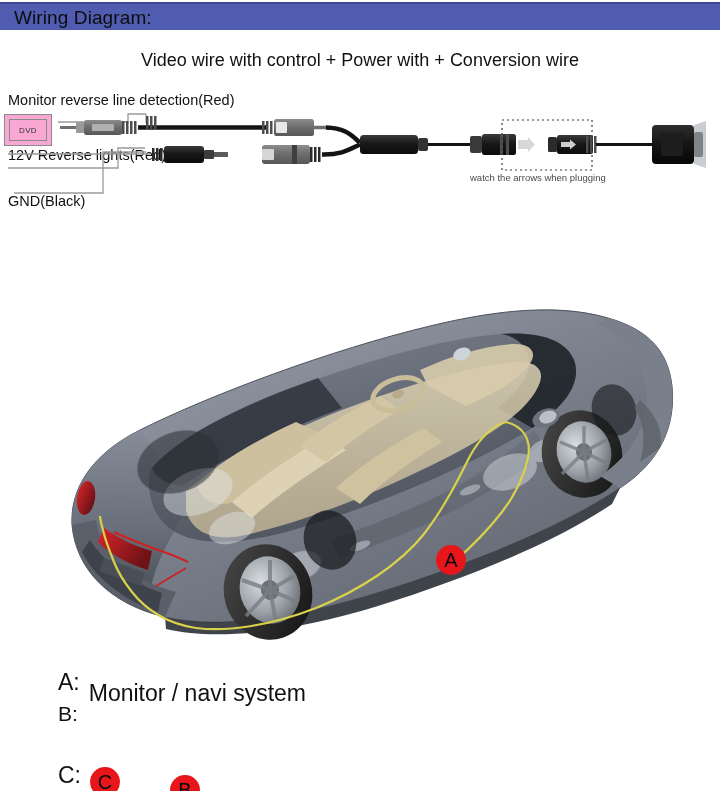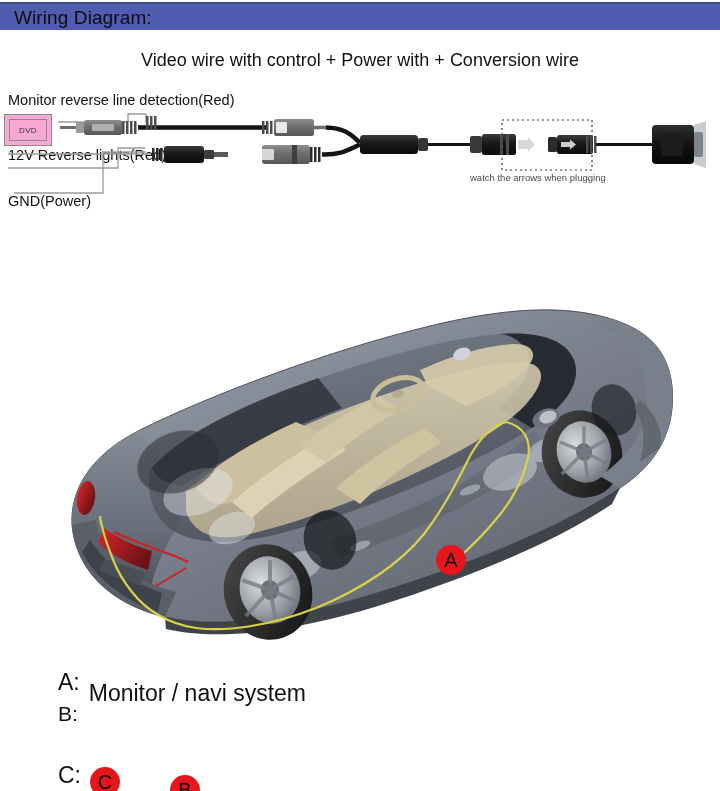--- a/index.html
+++ b/index.html
@@ -176,21 +176,21 @@
 <div id="header-bar">
   <div id="header-title">Wiring Diagram:</div>
 </div>
 
 <div id="subtitle">Video wire with control + Power with + Conversion wire</div>
 
 <div id="wiring-diagram">
 
   <div class="wire-label" id="label-monitor-reverse">Monitor reverse line detection(Red)</div>
   <div class="wire-label" id="label-12v-reverse">12V Reverse lights(Red)</div>
-  <div class="wire-label" id="label-gnd">GND(Power)</div>
+  <div class="wire-label" id="label-gnd">GND(Black)</div>
 
   <div id="dvd-box">
     <div id="dvd-box-inner">
       <span id="dvd-label">DVD</span>
     </div>
   </div>
 
   <svg id="wiring-svg" viewBox="0 0 720 135">
     <defs>
       <linearGradient id="gradGrayPlug" x1="0" y1="0" x2="0" y2="1">

